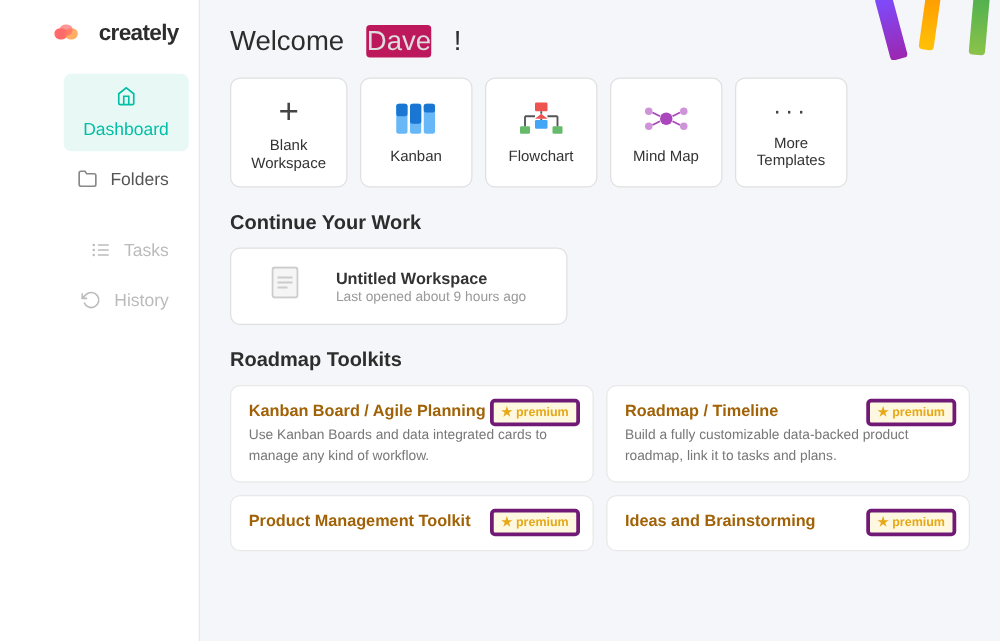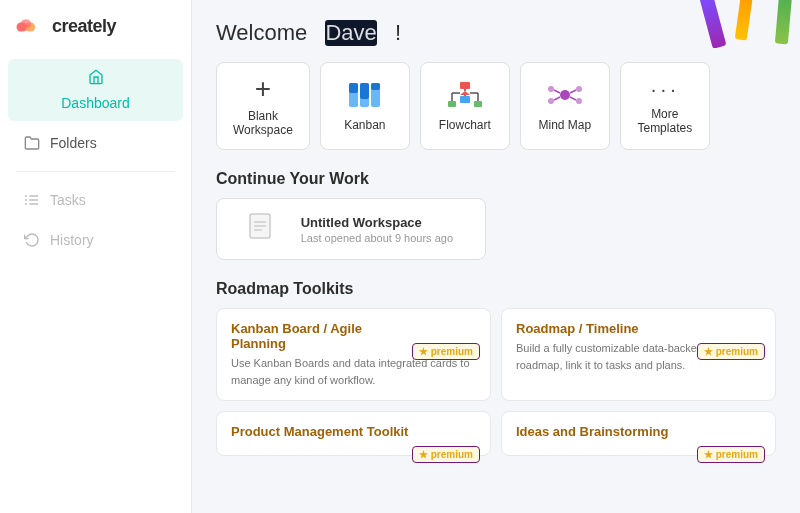--- a/index.html
+++ b/index.html
@@ -1,26 +1,27 @@
 <!DOCTYPE html>
 <html><head>
   <meta charset="utf-8">
   <style>
     * { box-sizing: border-box; margin: 0; padding: 0; }
     body { font-family: -apple-system, BlinkMacSystemFont, 'Segoe UI', sans-serif; background: #f5f6fa; display: flex; height: 513px; overflow: hidden; font-size: 13px; }
 
     
     #sidebar {
-      width: 192px;
+      width: 160px;
       background: #fff;
       border-right: 1px solid #e8e8e8;
       display: flex;
       flex-direction: column;
       padding: 0;
       flex-shrink: 0;
+      align-items: flex-end;
     }
     .logo-area {
       padding: 16px 16px 20px 16px;
       display: flex;
       align-items: center;
       gap: 8px;
     }
     .logo-icon {
       width: 28px;
       height: 18px;
@@ -144,22 +145,21 @@
     .premium-badge {
       position: absolute;
       top: 10px;
       right: 10px;
       background: #fff8e1;
       color: #e6a817;
       font-size: 10px;
       font-weight: 600;
       padding: 2px 6px;
       border-radius: 4px;
-      border: 1px solid #701a75;
-      margin-top: 24px;
+      border: 3px solid #701a75;
     }
   </style>
 </head>
 <body>
 
 <div id="sidebar">
   <div class="logo-area">
 
     <svg class="logo-icon" viewBox="0 0 36 24" fill="none">
       <rect x="0" y="6" width="14" height="12" rx="6" fill="#ff6b6b"></rect>
@@ -212,21 +212,21 @@
   <div style="position:absolute;top:0;right:0;width:130px;height:48px;overflow:hidden;pointer-events:none;">
 
     <div style="position:absolute;top:-4px;right:80px;width:14px;height:52px;background:linear-gradient(to bottom,#7c4dff,#9c27b0);border-radius:3px;transform:rotate(-15deg);"></div>
 
     <div style="position:absolute;top:-8px;right:50px;width:12px;height:48px;background:linear-gradient(to bottom,#ff9800,#ffc107);border-radius:3px;transform:rotate(8deg);"></div>
 
     <div style="position:absolute;top:-6px;right:10px;width:13px;height:50px;background:linear-gradient(to bottom,#4caf50,#8bc34a);border-radius:3px;transform:rotate(5deg);"></div>
   </div>
 
   <div class="welcome-header">
-    <span>Welcome</span>&nbsp;<span style="background:#0f172a;color:#ddd;border-radius:3px;min-width:50px;display:inline-block;">Dave</span>&nbsp;<span>!</span>
+    <span>Welcome</span>&nbsp;<span style="background:#be185d;color:#ddd;border-radius:3px;min-width:50px;display:inline-block;">Dave</span>&nbsp;<span>!</span>
   </div>
 
   <div class="quick-actions">
 
     <div class="qa-item">
       <span style="font-size:28px;color:#444;line-height:1;">+</span>
       <span class="qa-label">Blank<br>Workspace</span>
     </div>
 
     <div class="qa-item">

